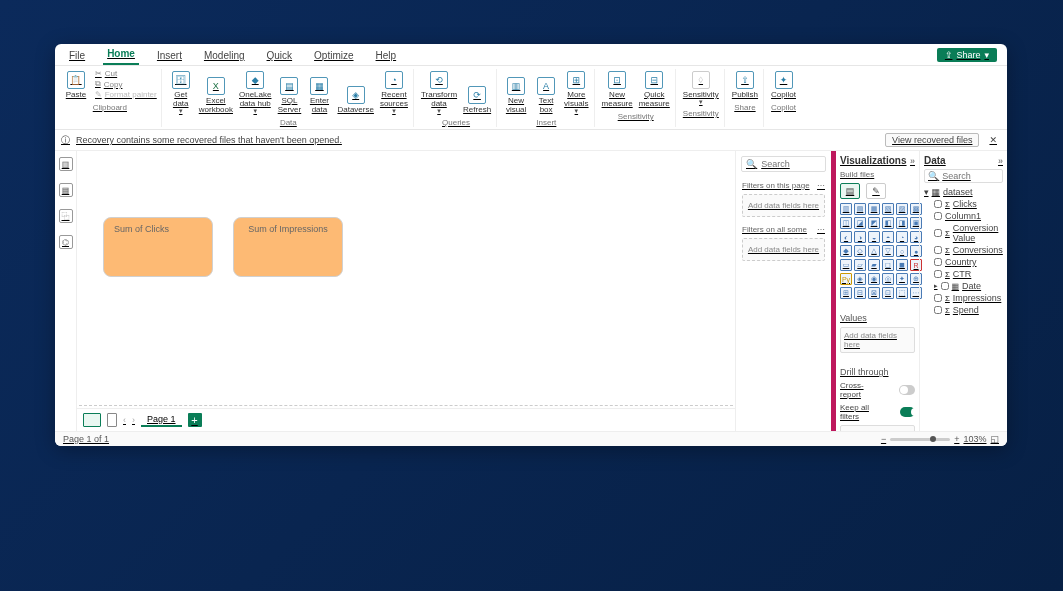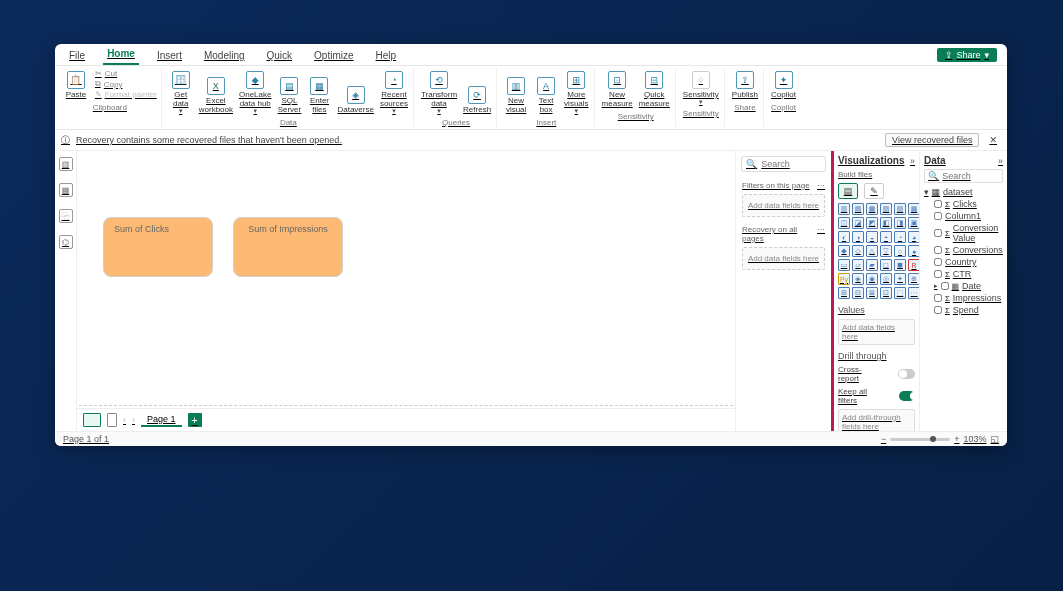--- a/index.html
+++ b/index.html
@@ -54,30 +54,30 @@
 
   
   .filters { width: 96px; border-left: 1px solid #eee; display:flex; flex-direction:column; font-size:9px; }
   .filters .search{display:flex;align-items:center;gap:4px;border:1px solid #ddd;margin:5px;padding:2px 4px;border-radius:2px;color:#888;}
   .filters .search input{border:none;outline:none;width:100%;font-size:9px;}
   .fsection{padding:4px 6px; color:#555;}
   .fsect-h{display:flex;justify-content:space-between;font-size:8px;color:#666;margin-bottom:4px;}
   .fph{border:1px dashed #ccc;background:#fafafa;color:#888;font-size:8px;text-align:center;padding:6px 2px;border-radius:2px;}
 
   
-  .viz { width: 88px; border-left: 3px solid #be185d; padding: 4px; font-size: 9px; color:#444; display:flex;flex-direction:column; gap:4px; }
+  .viz { width: 88px; border-left: 5px solid #be185d; padding: 4px; font-size: 9px; color:#444; display:flex;flex-direction:column; gap:4px; }
   .pane-h{display:flex;justify-content:space-between;align-items:center;font-size:10px;font-weight:600;color:#333;}
   .pane-h .cg{color:#888;font-size:9px;cursor:pointer;}
   .sub{font-size:8px;color:#666;}
   .mode{display:flex;gap:6px;}
   .mode div{width:20px;height:16px;border:1px solid #ccc;border-radius:2px;display:flex;align-items:center;justify-content:center;cursor:pointer;font-size:9px;}
   .mode div.sel{border-color:#0a7d57;background:#e9f7f1;}
   .gallery{display:grid;grid-template-columns:repeat(6,1fr);gap:2px;}
   .gallery div{width:12px;height:12px;border:1px solid #4a7bb5;border-radius:1px;cursor:pointer;background:#eef4fb;font-size:7px;display:flex;align-items:center;justify-content:center;color:#4a7bb5;}
-  .vsec-h{font-size:9px;color:#555;margin-top:2px;}
+  .vsec-h{font-size:9px;color:#555;margin-top:10px;}
   .well{border:1px solid #ddd;background:#fafafa;color:#888;font-size:8px;padding:3px;border-radius:2px;}
   .toggle-row{display:flex;align-items:center;font-size:8px;gap:22px;}
   .tog{width:20px;height:10px;border-radius:5px;background:#ccc;position:relative;cursor:pointer;}
   .tog::after{content:"";position:absolute;width:8px;height:8px;border-radius:50%;background:#fff;top:1px;left:1px;}
   .tog.on{background:#0a7d57;}
   .tog.on::after{left:11px;}
 
   
   .data { width: 88px; border-left: 1px solid #eee; padding: 4px; font-size: 9px; color:#444; display:flex;flex-direction:column;gap:3px;}
   .dsearch{display:flex;align-items:center;gap:3px;border:1px solid #ddd;padding:1px 3px;border-radius:2px;}
@@ -150,21 +150,21 @@
 data hub</div>
           </div>
         <div class="ritem">
             <div class="ic">▤</div>
             <div class="lbl">SQL
 Server</div>
           </div>
         <div class="ritem">
             <div class="ic">▦</div>
             <div class="lbl">Enter
-files</div>
+data</div>
           </div>
         <div class="ritem">
             <div class="ic">◈</div>
             <div class="lbl">Dataverse</div>
           </div>
         <div class="ritem">
             <div class="ic">◔</div>
             <div class="lbl dd">Recent
 sources</div>
           </div>
@@ -298,21 +298,21 @@
       </div>
       <div class="fsection">
         <div class="fsect-h">
             <span>Filters on this page</span>
             <span>⋯</span>
           </div>
         <div class="fph">Add data fields here</div>
       </div>
       <div class="fsection">
         <div class="fsect-h">
-            <span>Recovery on all pages</span>
+            <span>Filters on all some</span>
             <span>⋯</span>
           </div>
         <div class="fph">Add data fields here</div>
       </div>
     </div>
 
     <div class="viz">
       <div class="pane-h">
           <span>Visualizations</span>
           <span class="cg">»</span>

